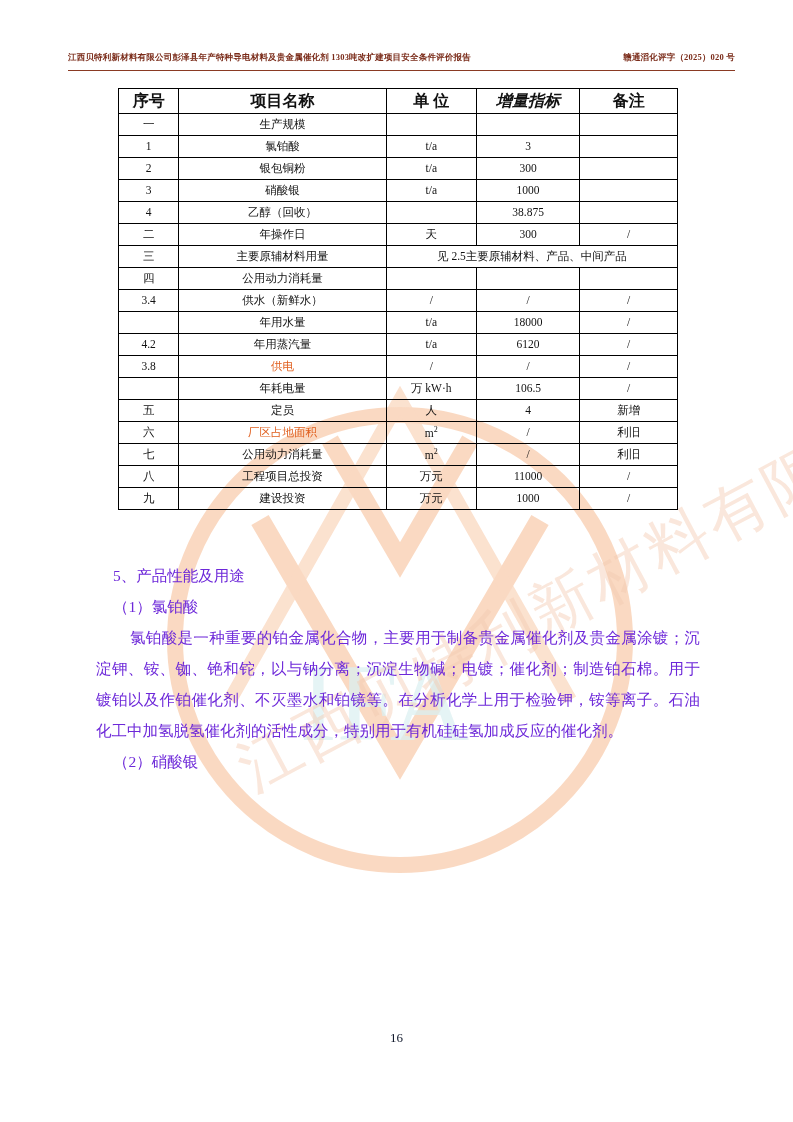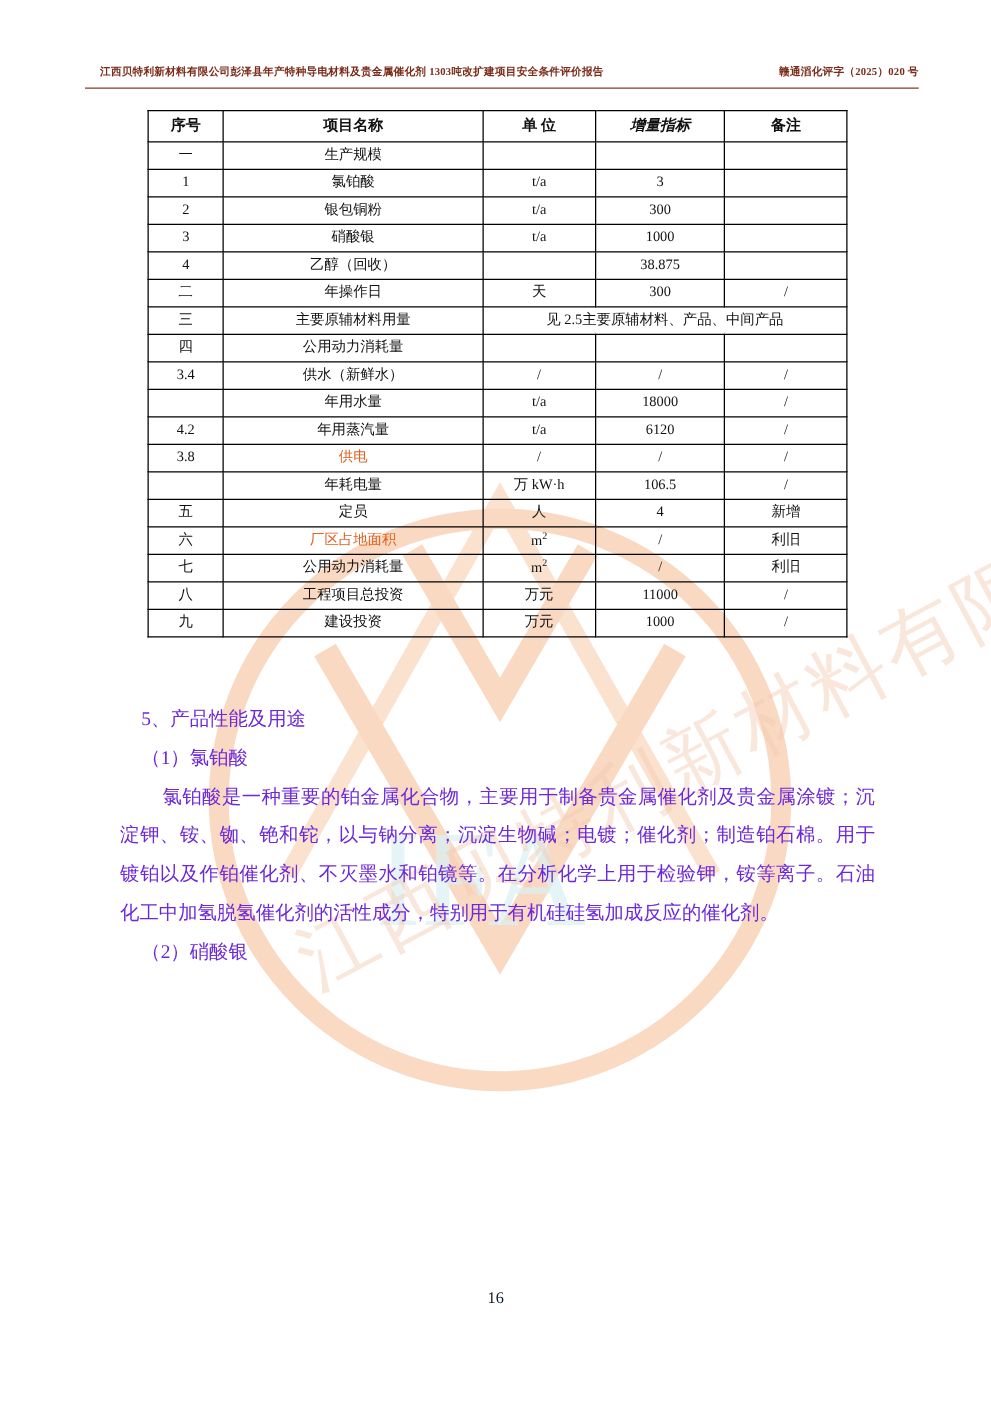--- a/index.html
+++ b/index.html
@@ -42,21 +42,20 @@
     right: 58px;
     display: flex;
     justify-content: space-between;
     align-items: flex-end;
     font-size: 8.5px;
     letter-spacing: 0.2px;
     color: #7a2b19;
     font-family: "Liberation Serif", serif;
     font-weight: bold;
     z-index: 10;
-    margin-left: 12px;
   }
   .header-left {
     white-space: nowrap;
   }
   .header-right {
     white-space: nowrap;
   }
   .header-rule {
     position: absolute;
     top: 70px;
@@ -85,21 +84,21 @@
     border: 1px solid #000;
     height: 21px;
     padding: 0 2px;
     text-align: center;
     vertical-align: middle;
     font-weight: normal;
     line-height: 1.15;
   }
   table.spec thead td {
     font-weight: bold;
-    font-size: 12px;
+    font-size: 16px;
     height: 24px;
   }
   td.col-no   { width: 56px; }
   td.col-name { width: 206px; }
   td.col-unit { width: 86px; }
   td.col-val  { width: 100px; font-style: italic; }
   td.col-rem  { width: 94px; }
 
   td.lead {
     text-align: left;

